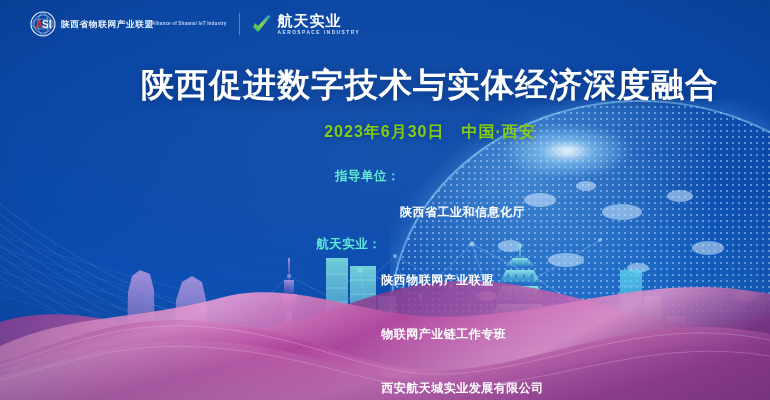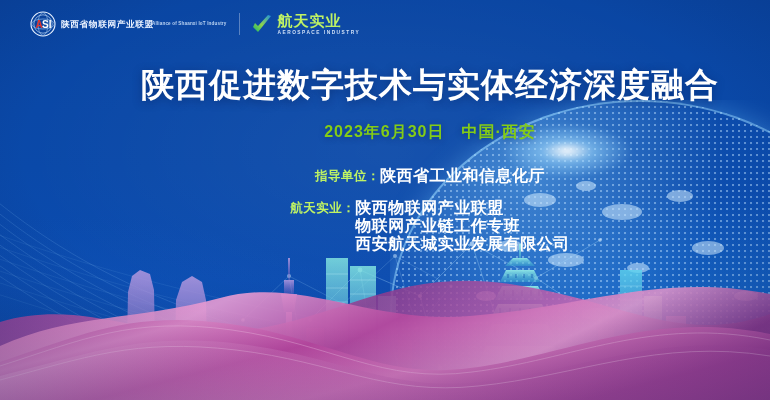--- a/index.html
+++ b/index.html
@@ -85,21 +85,21 @@
     font-size:8.5px; font-weight:bold; color:#eaf2ff; letter-spacing:.6px;
     white-space:nowrap; transform: scaleX(1.02); transform-origin:left center;
   }
   .asi-en {
     font-size:4.6px; font-weight:bold; color:#b9d2f2; letter-spacing:.15px;
     white-space:nowrap; margin-top:2px;
   }
   .logo-div { width:1px; height:22px; background:rgba(255,255,255,0.32); }
   .ah-logo { display:flex; align-items:center; gap:6px; }
   .ah-text { display:flex; flex-direction:column; line-height:1; }
-  .ah-cn { font-size:15px; font-weight:bold; color:#bef264; letter-spacing:1px; white-space:nowrap; }
+  .ah-cn { font-size:15px; font-weight:bold; color:#ffffff; letter-spacing:1px; white-space:nowrap; }
   .ah-en { font-size:4.8px; font-weight:bold; color:#cfe0f7; letter-spacing:1.5px; margin-top:3px; white-space:nowrap; }
 
   
   .content {
     position:absolute; left:0; top:0; width:770px; height:400px;
     z-index: 8;
     text-align:center;
     padding-left:45px;
   }
   .title {
@@ -119,27 +119,27 @@
     font-size:16px;
     letter-spacing:1px;
     text-shadow: 0 1px 6px rgba(0,25,80,0.4);
   }
   .orgs {
     margin-top:24px;
     display:flex; flex-direction:column; align-items:center; gap:14px;
   }
   .org-block { display:flex; align-items:flex-start; }
   .org-label {
-    color:#bef264; font-weight:bold; font-size:12.5px; line-height:18px;
+    color:#5eead4; font-weight:bold; font-size:12.5px; line-height:18px;
     white-space:nowrap; letter-spacing:.5px;
   }
   .org-values { display:flex; flex-direction:column; text-align:left; }
   .org-values div {
-    color:#ffffff; font-weight:bold; font-size:16px; line-height:18px;
-    white-space:nowrap; letter-spacing:.5px;
+    color:#ffffff; font-weight:bold; font-size:12px; line-height:18px;
+    white-space:nowrap; letter-spacing:.5px;margin-top:36px;
   }
 </style>
 </head>
 <body>
 
 <div id="stage">
 
   <div class="bg-base"></div>
 
   <svg class="ribbons" viewBox="0 0 430 260" preserveAspectRatio="none">

